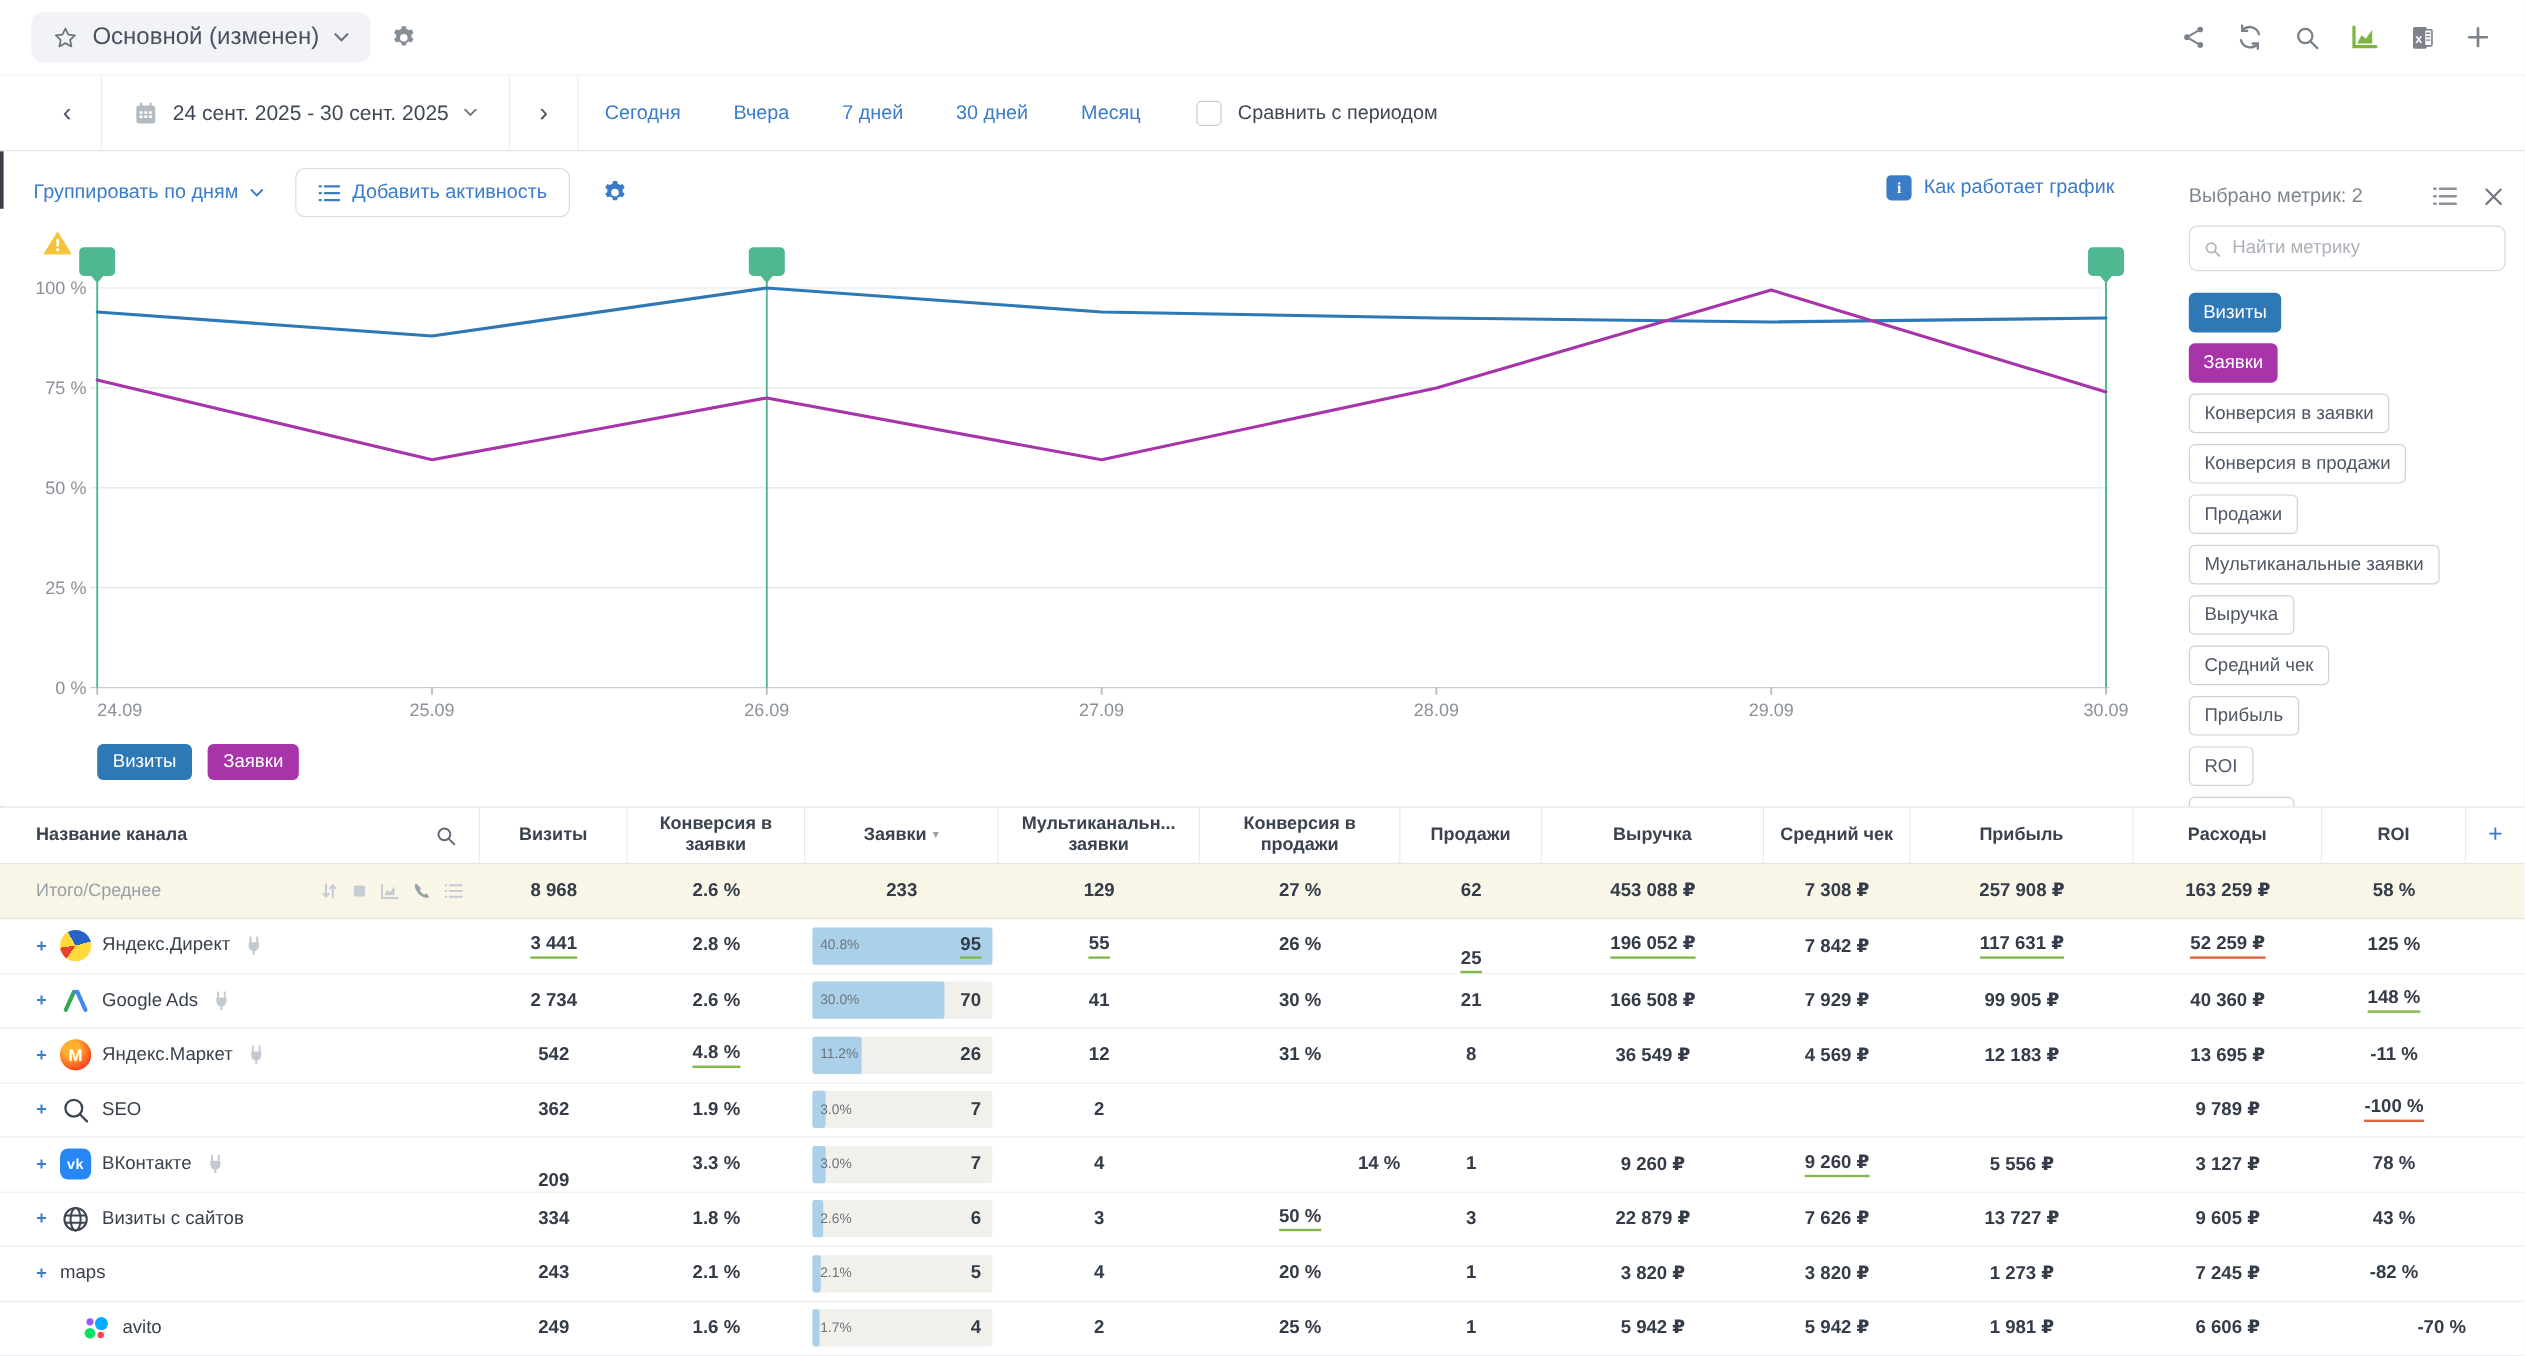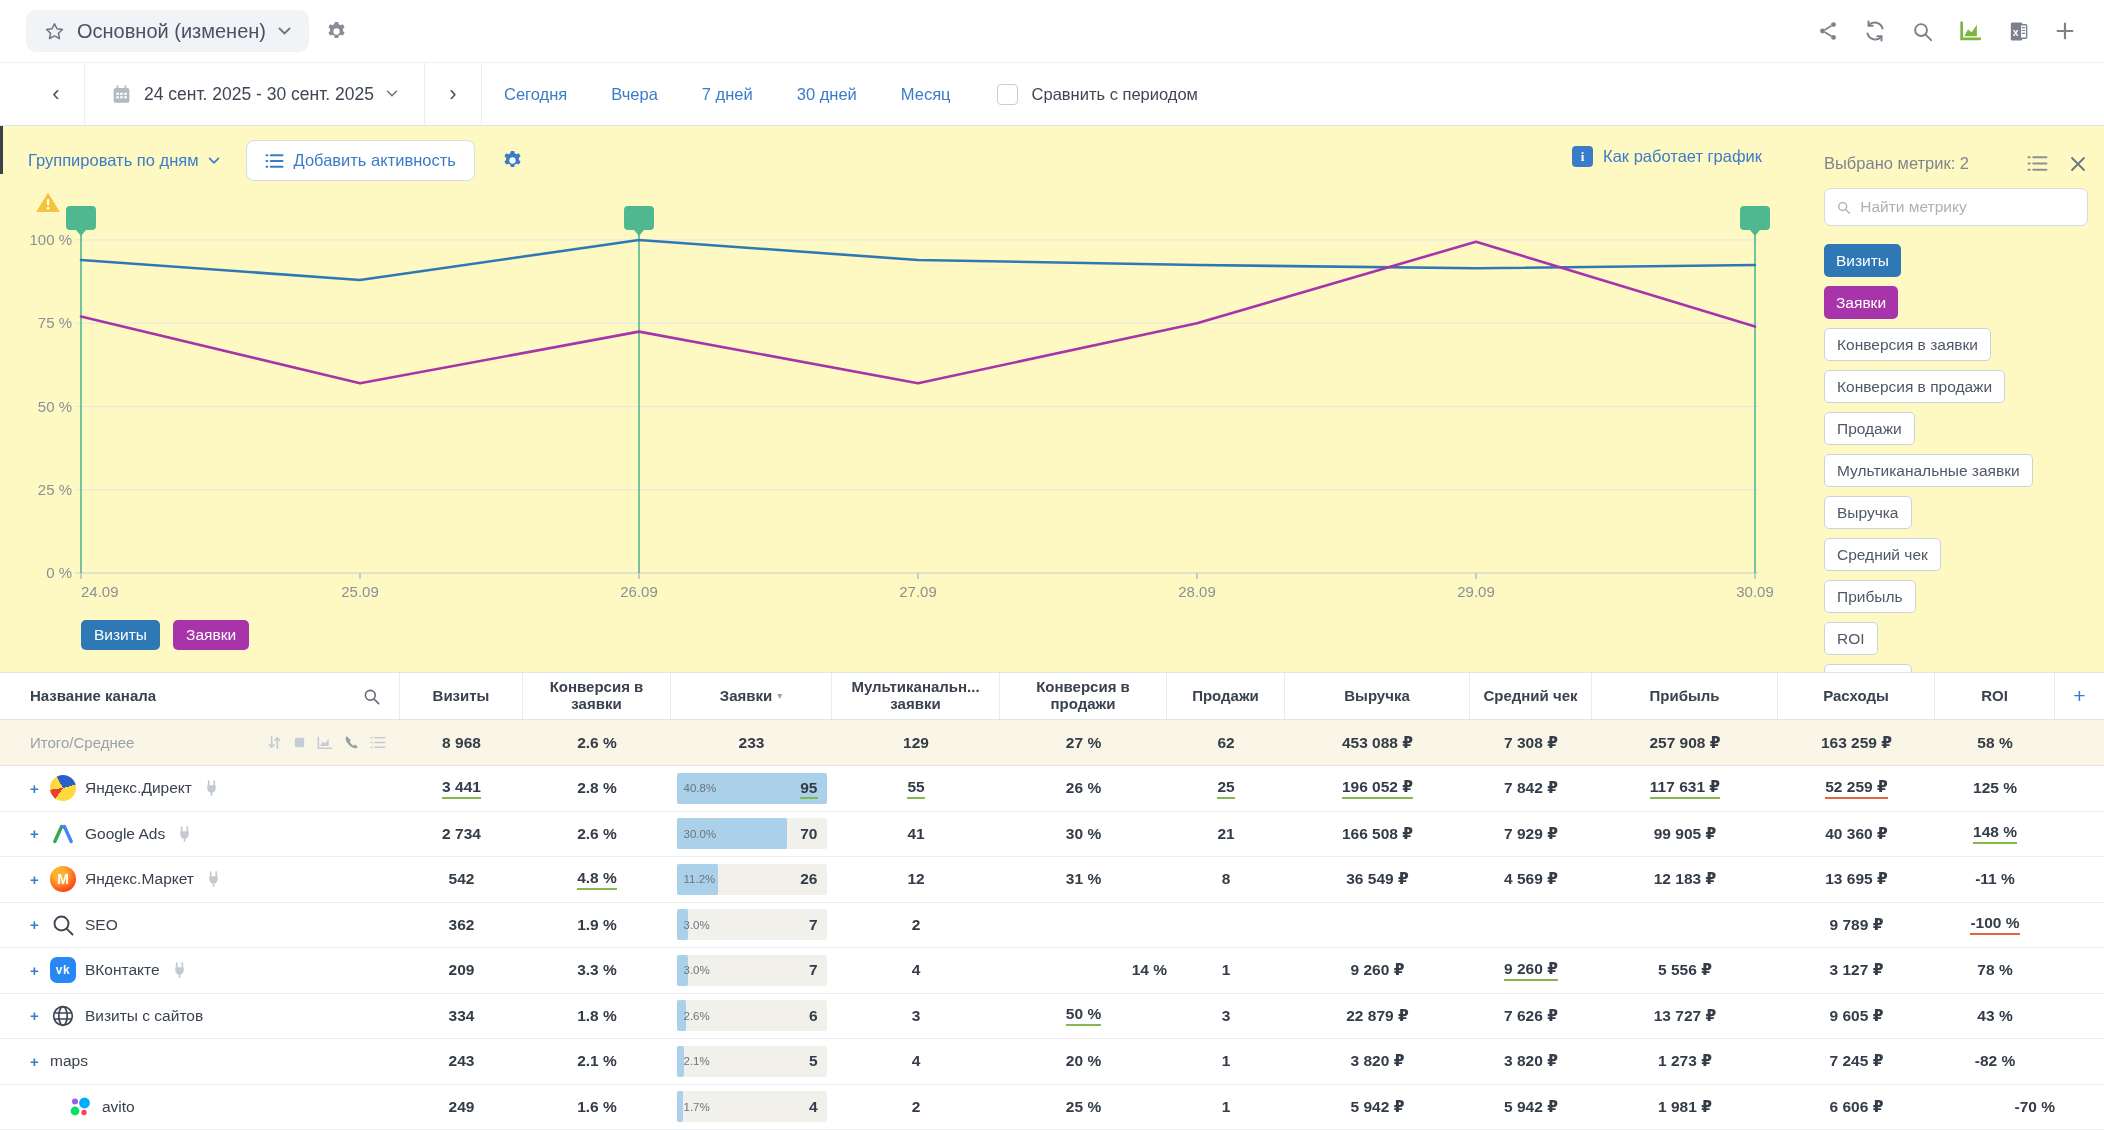--- a/index.html
+++ b/index.html
@@ -1,17 +1,17 @@
 <!DOCTYPE html>
 <html><head>
 <meta charset="utf-8">
 <style>
   * { margin:0; padding:0; box-sizing:border-box; }
   body { background:#e9ebee; font-family:"Liberation Sans","DejaVu Sans",sans-serif; }
-  .screen { position:relative; width:2104px; height:1130px; background:#fef9c3; overflow:hidden; }
+  .screen { position:relative; width:2104px; height:1130px; background:#ffffff; overflow:hidden; }
 
   
   .edge-blue { position:absolute; left:0; top:8px; width:4px; height:46px; background:#2f7ef0; }
   .edge-dark1 { position:absolute; left:0; top:64px; width:3px; height:110px; background:#3d4249; }
   .edge-dark2 { position:absolute; left:0; top:672px; width:3px; height:458px; background:#3d4249; }
 
   
   .topbar { position:absolute; left:0; top:0; width:2104px; height:62px; background:#fff; display:flex; align-items:center; }
   .view-pill { margin-left:26px; height:42px; background:#f1f3f7; border-radius:10px; display:flex; align-items:center; gap:12px; padding:0 18px; cursor:pointer; }
   .view-pill .label { font-size:20px; color:#4a5260; }
@@ -413,21 +413,21 @@
       <span class="bar-pct">40.8%</span>
       <span class="bar-val"><span class="u-green">95</span></span>
             </div>
           </div>
           <div class="tcell" style="width: 168px;">
             <span class="u-green">55</span>
           </div>
           <div class="tcell" style="width: 167px;">
             <span>26 %</span>
           </div>
-          <div class="tcell" style="width: 118px;">
+          <div class="tcell" style="width: 118px; align-items: flex-end;">
             <span class="u-green">25</span>
           </div>
           <div class="tcell" style="width: 185px;">
             <span class="u-green">196 052 ₽</span>
           </div>
           <div class="tcell" style="width: 122px;">
             <span>7 842 ₽</span>
           </div>
           <div class="tcell" style="width: 186px;">
             <span class="u-green">117 631 ₽</span>
@@ -594,21 +594,21 @@
             <span class="clogo">
               <span class="logo-vk">vk</span>
             </span>
             <span class="nm">ВКонтакте</span>
             <svg width="15" height="16" viewBox="0 0 16 17" style="margin-left:3px">
               <path d="M5 1v4M11 1v4" stroke="#c3c9d0" stroke-width="1.8" stroke-linecap="round"></path>
               <path d="M3.5 5.5h9V9a4.5 4.5 0 01-9 0z" fill="#c3c9d0"></path>
               <path d="M8 13.5V16" stroke="#c3c9d0" stroke-width="1.8" stroke-linecap="round"></path>
             </svg>
           </div>
-          <div class="tcell" style="width: 123px;">
+          <div class="tcell" style="width: 123px; align-items: flex-end;">
             <span>209</span>
           </div>
           <div class="tcell" style="width: 148px;">
             <span>3.3 %</span>
           </div>
           <div class="tcell" style="width: 161px;">
             <div class="bar-track">
       <div class="bar-fill" style="width:7.4%"></div>
       <span class="bar-pct">3.0%</span>
       <span class="bar-val"><span>7</span></span>

